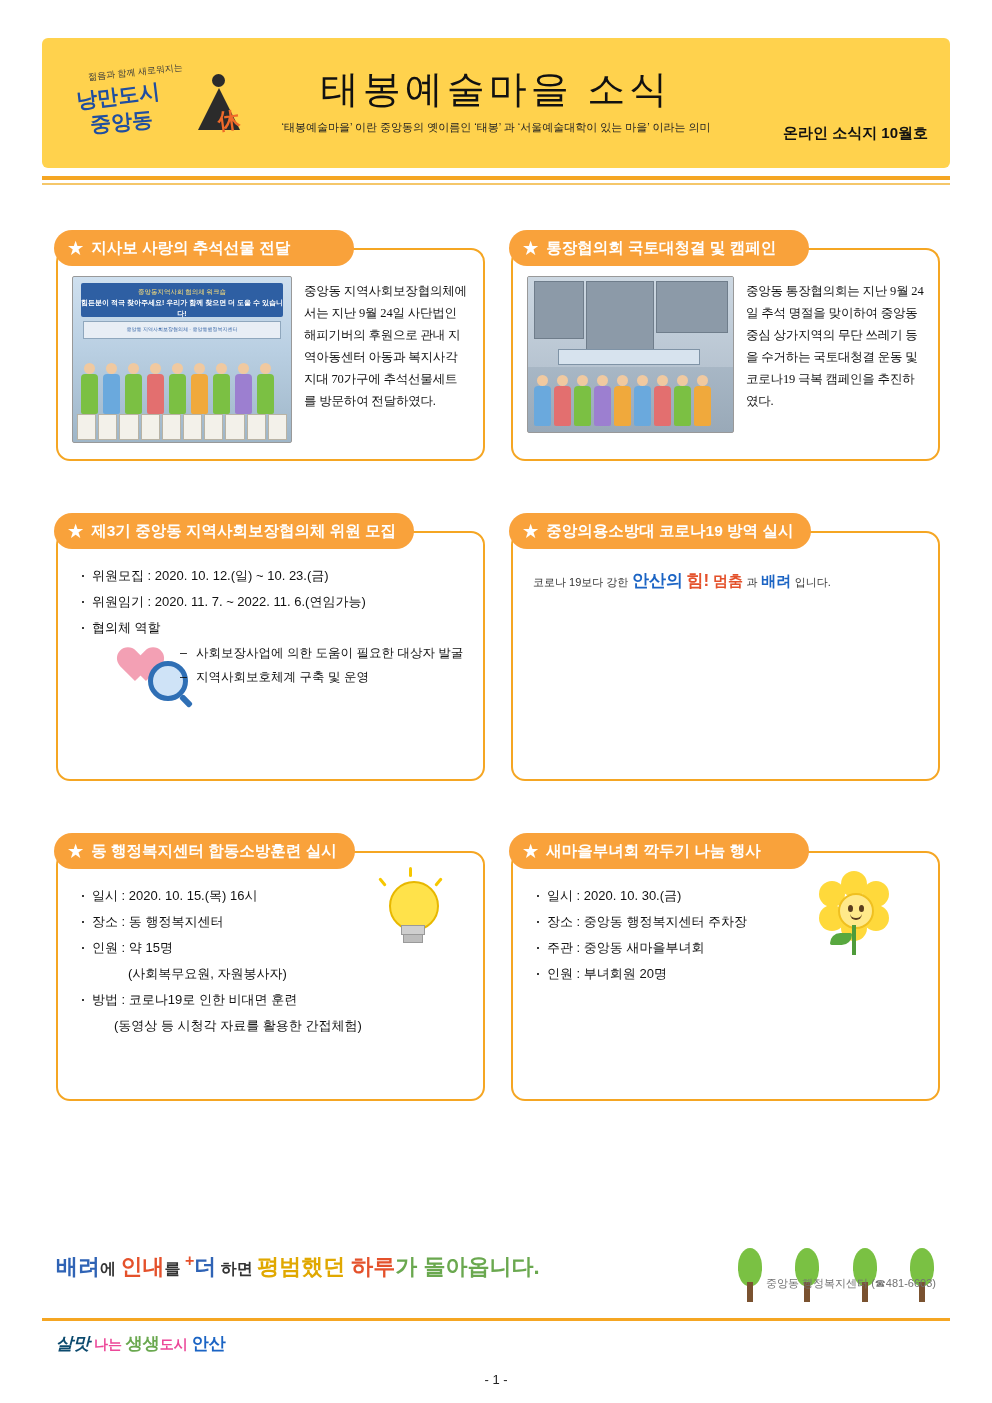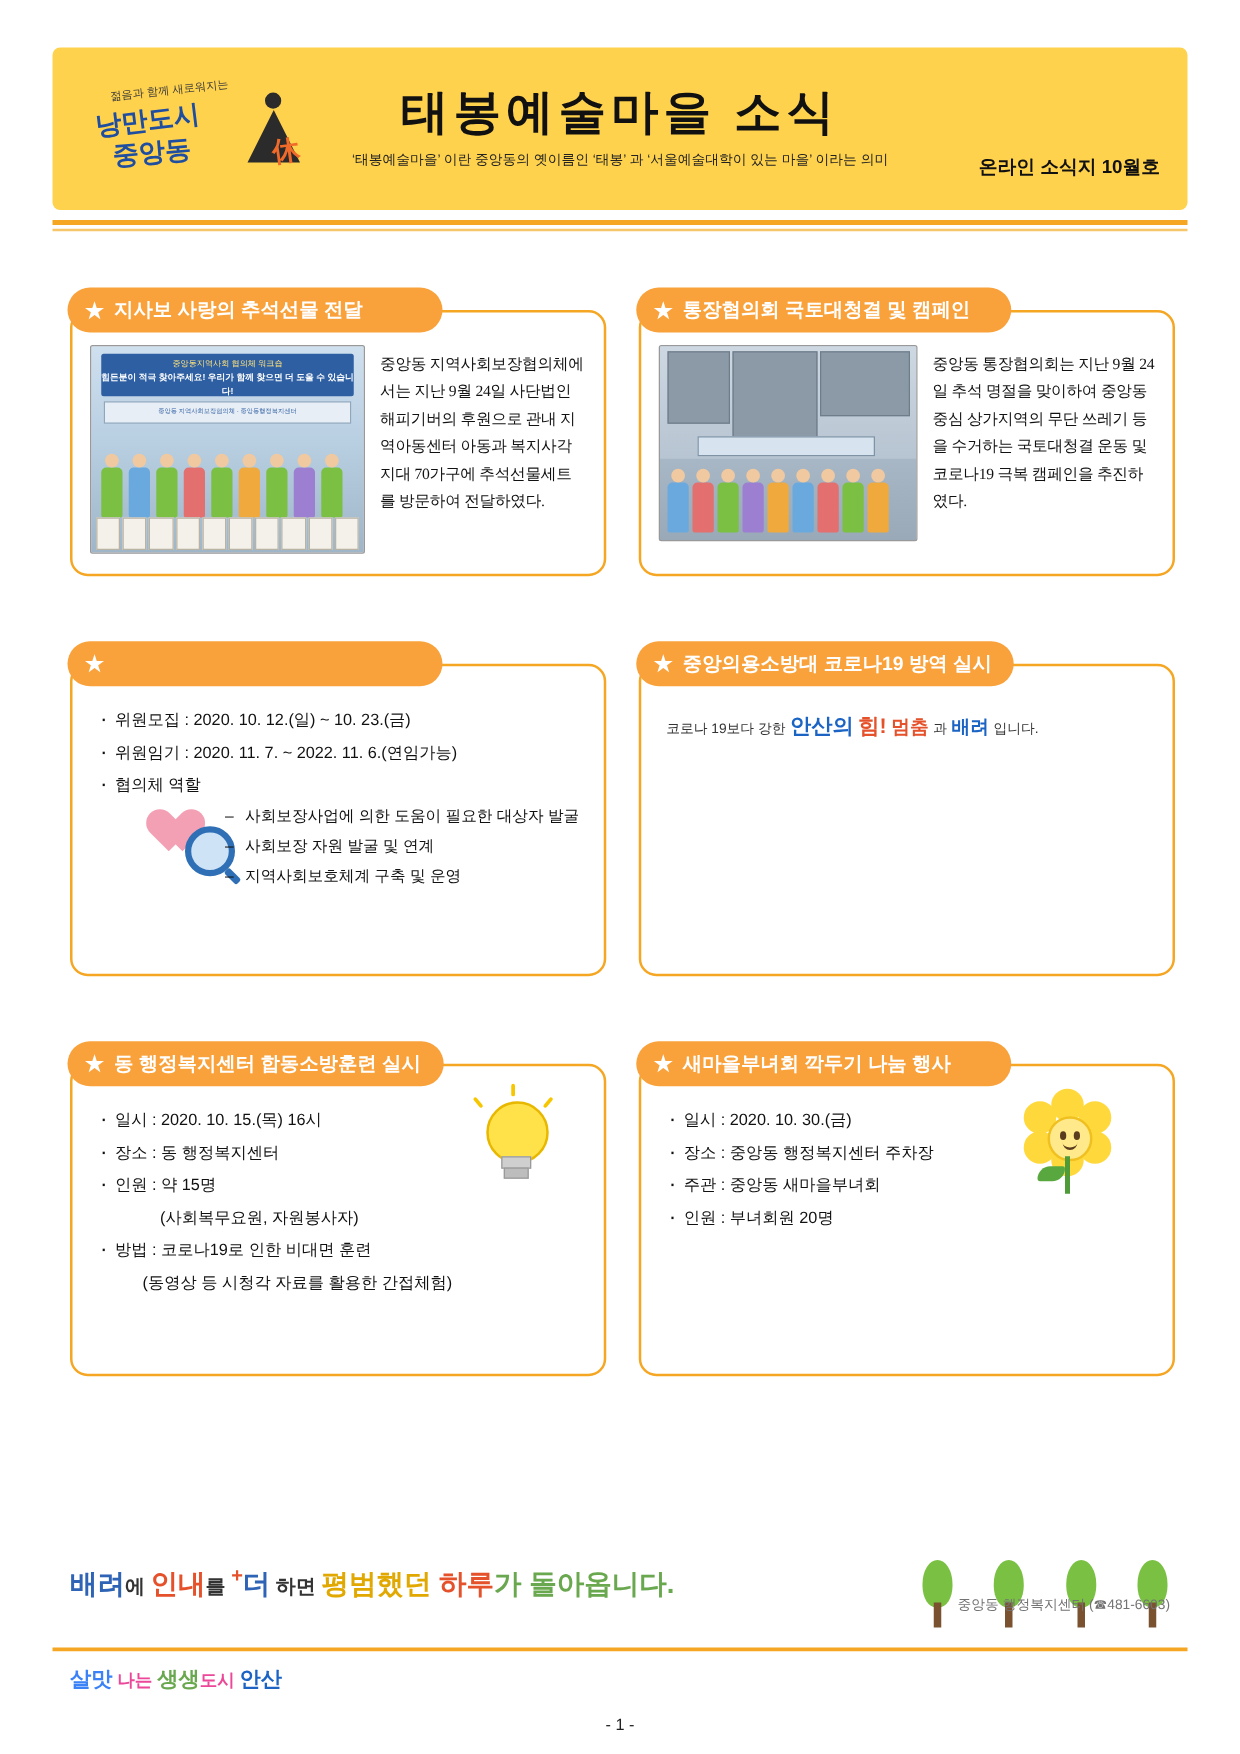--- a/index.html
+++ b/index.html
@@ -111,21 +111,21 @@
     color: #f06a2a;
     transform: rotate(-8deg);
   }
   .title-main {
     position: absolute;
     left: 0;
     right: 0;
     top: 26px;
     text-align: center;
     font-size: 38px;
-    font-weight: bold;
+    font-weight: normal;
     letter-spacing: 4px;
     color: #111;
   }
   .title-sub {
     position: absolute;
     left: 0;
     right: 0;
     top: 82px;
     text-align: center;
     font-size: 11px;
@@ -508,21 +508,21 @@
     background: #f5a623;
   }
   .footer-left {
     position: absolute;
     left: 56px;
     top: 1332px;
     font-size: 17px;
     font-weight: bold;
     white-space: nowrap;
   }
-  .footer-left .a { color: #3b82f6; }
+  .footer-left .a { color: #0c4a6e; font-style: italic; }
   .footer-left .b { color: #ec4899; font-size: 14px;}
   .footer-left .c { color: #6aa84f; }
   .footer-left .d { color: #1b64c4; }
   .footer-right {
     position: absolute;
     right: 56px;
     top: 1276px;
     font-size: 11px;
     color: #737373;
     white-space: nowrap;
@@ -632,33 +632,33 @@
           <div class="card-text">중앙동 통장협의회는 지난 9월 24일 추석 명절을 맞이하여 중앙동 중심 상가지역의 무단 쓰레기 등을 수거하는 국토대청결 운동 및 코로나19 극복 캠페인을 추진하였다.</div>
         </div>
       </div>
     </div>
 
     <div class="row">
 
       <div class="card tall with-icon">
         <div class="card-title">
           <span class="star">★</span>
+          <span>제3기 중앙동 지역사회보장협의체 위원 모집</span>
         </div>
         <div class="icon-art" style="left:68px; top:108px; right:auto;">
           <div class="heart"></div>
           <div class="magnifier"></div>
         </div>
         <ul class="bullets">
           <li><span>위원모집 : 2020. 10. 12.(일) ~ 10. 23.(금)</span></li>
           <li><span>위원임기 : 2020. 11. 7. ~ 2022. 11. 6.(연임가능)</span></li>
           <li>
             <span>협의체 역할</span>
             <ul class="sub" style="margin-left:86px;">
               <li>사회보장사업에 의한 도움이 필요한 대상자 발굴</li>
-              <li>사회보장 자원 발굴 및 연계</li>
               <li>지역사회보호체계 구축 및 운영</li>
             </ul>
           </li>
         </ul>
       </div>
 
       <div class="card tall">
         <div class="card-title">
           <span class="star">★</span>
           <span>중앙의용소방대 코로나19 방역 실시</span>

